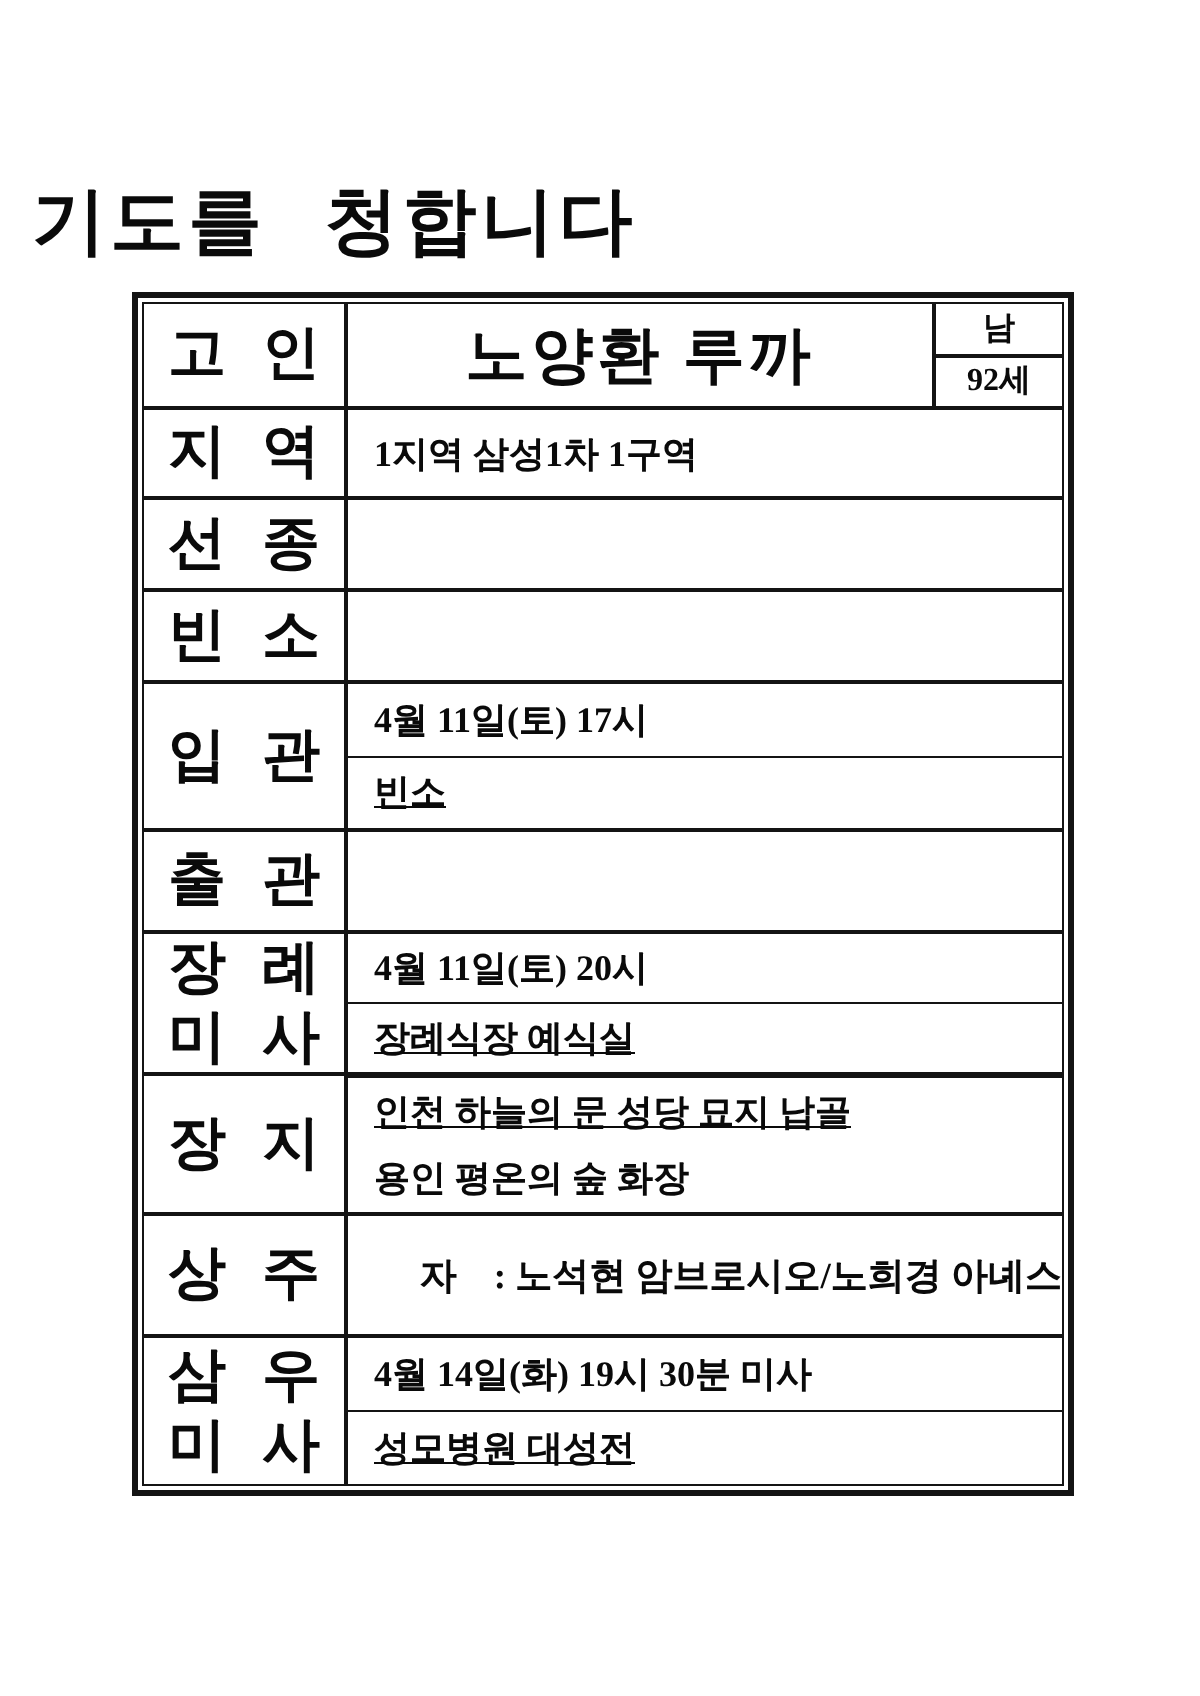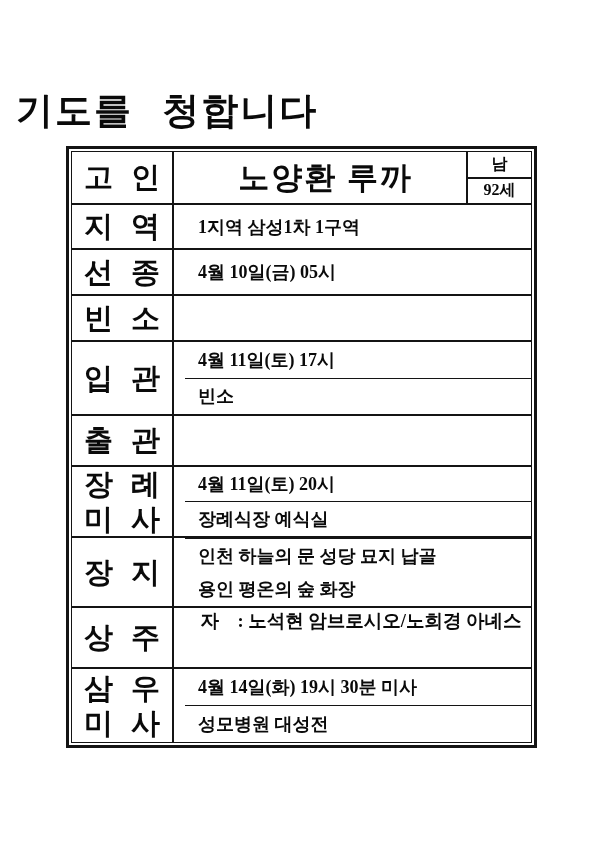--- a/index.html
+++ b/index.html
@@ -63,32 +63,31 @@
     justify-content: space-between;
     font-size: 29px;
     line-height: 1.12;
     color: #0a0a0a;
   }
   .content-cell {
     flex: 1;
     min-width: 0;
     display: flex;
     flex-direction: column;
-    padding-left: 11px;
   }
   .sub-row {
     flex: 1;
     display: flex;
     align-items: center;
     padding-left: 13px;
     font-size: 18px;
     white-space: pre;
     color: #0a0a0a;
   }
-  .sub-row.sep { border-top: 1px solid #141414; }
+  .sub-row.sep { border-top: 1px solid #141414; text-decoration: underline; }
   .name-cell {
     flex: 1;
     display: flex;
     flex-direction: row;
     align-items: center;
     justify-content: center;
     font-size: 31px;
     letter-spacing: 2px;
     color: #0a0a0a;
   }
@@ -104,22 +103,22 @@
     flex: 1;
     display: flex;
     align-items: center;
     justify-content: center;
     color: #0a0a0a;
   }
   .ga-half.top { border-bottom: 2px solid #141414; }
   .mourner-cell {
     flex: 1;
     display: flex;
-    flex-direction: row;
-    align-items: flex-start;
+    flex-direction: column;
+    align-items: flex-end;
     justify-content: center;
     gap: 5px;
     padding-left: 6px;
   }
   .mourner-line {
     font-size: 18.5px;
     white-space: pre;
     color: #0a0a0a;
   }
 </style>
@@ -159,23 +158,20 @@
       </div>
     </div>
 
     <div class="trow" style="height:46px">
       <div class="label-cell">
         <div class="label-line">
           <span>선</span>
           <span>종</span>
         </div>
       </div>
-      <div class="content-cell">
-        <div class="sub-row">4월 10일(금) 05시</div>
-      </div>
     </div>
 
     <div class="trow" style="height:46px">
       <div class="label-cell">
         <div class="label-line">
           <span>빈</span>
           <span>소</span>
         </div>
       </div>
     </div>

